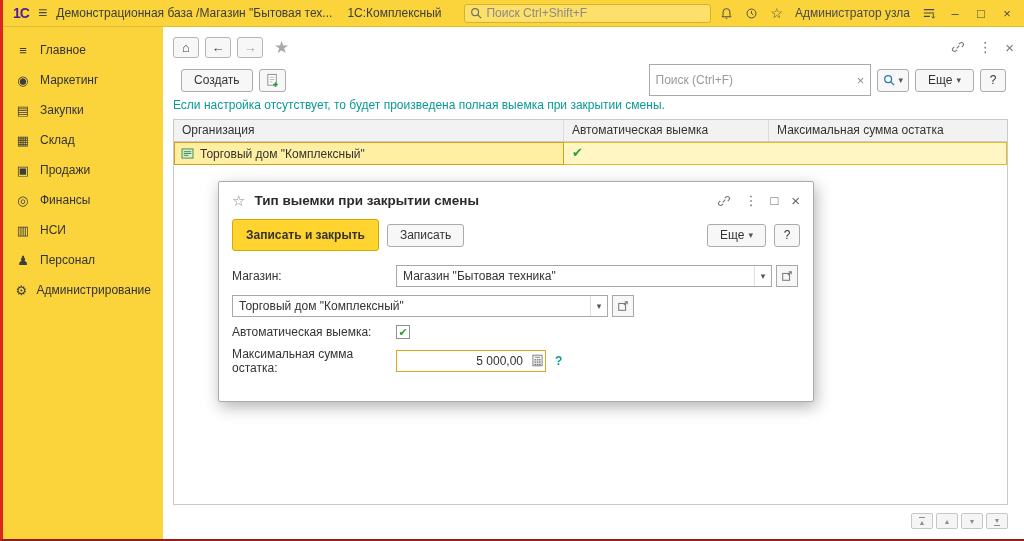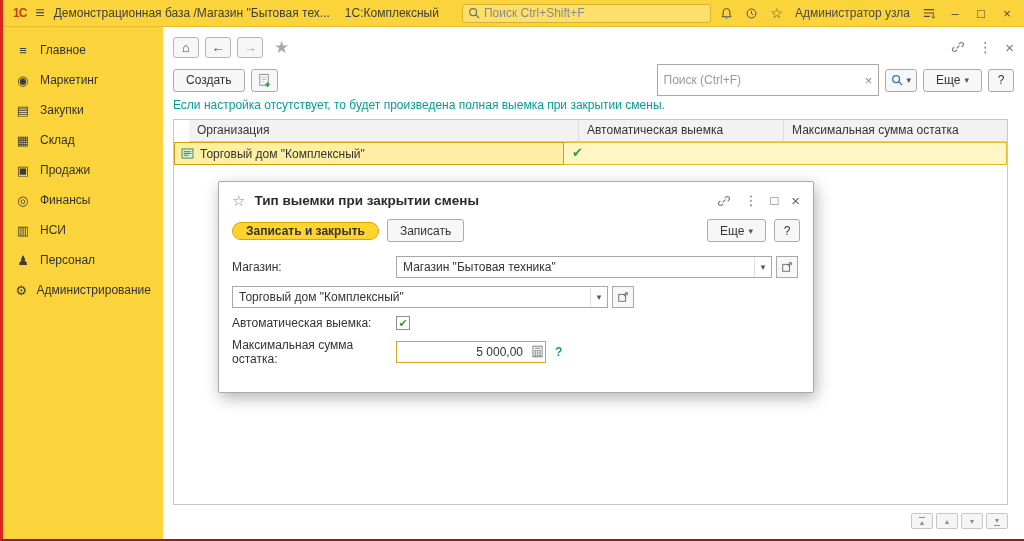--- a/index.html
+++ b/index.html
@@ -5,21 +5,21 @@
   * { margin:0; padding:0; box-sizing:border-box; }
   html,body { width:1024px; height:541px; }
   body { font-family:"Liberation Sans", sans-serif; font-size:12px; color:#333; background:#fff; }
 
   .window { position:relative; width:1024px; height:541px; overflow:hidden; background:#fff;
             border-left:3px solid #d8271d; border-bottom:2px solid #8f1f18; }
 
   
   .topbar { position:absolute; top:0; left:0; right:0; height:27px; background:#fbd43c;
             display:flex; align-items:center; padding:0 10px; gap:9px; border-bottom:1px solid #e3bd2e; }
-  .logo { color:#c2410c; font-weight:bold; font-size:12px; letter-spacing:-1px; }
+  .logo { color:#4c1d95; font-weight:bold; font-size:14px; letter-spacing:-1px; }
   .hamburger { font-size:16px; color:#4a4a4a; cursor:pointer; line-height:1; }
   .db-title { color:#3d3d3d; white-space:nowrap; }
   .app-name { color:#3d3d3d; margin-left:6px; white-space:nowrap; }
   .tb-search { margin-left:14px; width:250px; height:19px; background:#fce06a; border:1px solid #d6b231;
                border-radius:3px; display:flex; align-items:center; padding:0 5px; gap:4px; }
   .tb-search input { flex:1; border:none; outline:none; background:transparent; font:inherit; color:#15803d; }
   .tb-search input::placeholder { color:#8a8a8a; }
   .tb-right { margin-left:auto; display:flex; align-items:center; gap:12px; color:#4a4a4a; }
   .tb-right .txt { white-space:nowrap; }
   .winbtn { font-size:13px; color:#4a4a4a; cursor:pointer; width:14px; text-align:center; line-height:1; }
@@ -34,35 +34,35 @@
 
   .content-header { display:flex; align-items:center; height:30px; margin:5px 10px 0; gap:6px; }
   .hbtn { min-width:26px; height:21px; border:1px solid #b5b5b5; border-radius:3px; background:#f7f7f7;
           display:flex; align-items:center; justify-content:center; font-size:13px; color:#3f3f3f; cursor:pointer; }
   .hbtn.disabled { color:#a5a5a5; }
   .fav-star { color:#a9a9a9; font-size:17px; margin:0 5px; cursor:pointer; line-height:1; }
   .page-title { font-size:14.5px; font-weight:bold; color:#2b2b2b; white-space:nowrap; overflow:hidden; }
   .hdr-icons { margin-left:auto; display:flex; align-items:center; gap:13px; color:#777; }
   .hdr-icons .gi { cursor:pointer; font-size:14px; line-height:1; }
 
-  .toolbar { display:flex; align-items:center; height:28px; margin:4px 10px 0; gap:6px; }
+  .toolbar { display:flex; align-items:center; height:28px; margin:4px 18px 0; gap:6px; }
   .btn { background:#f7f7f7; border:1px solid #ababab; height:23px; padding:0 12px; border-radius:3px;
          font-size:12px; color:#333; display:inline-flex; align-items:center; gap:4px; cursor:pointer; }
   .icon-btn { padding:0 5px; min-width:26px; justify-content:center; }
   .list-search { margin-left:auto; width:222px; height:32px; border:1px solid #a8a8a8; background:#fff;
                  display:flex; align-items:center; padding-left:6px; }
   .list-search input { flex:1; border:none; outline:none; font:inherit; color:#444; min-width:0; }
   .list-search input::placeholder { color:#9a9a9a; }
   .clear-x { width:18px; text-align:center; color:#8a8a8a; cursor:pointer; font-size:13px; }
   .dd-arrow { font-size:9px; color:#555; }
 
   .hint { margin:4px 10px 16px; color:#0a9a94; }
 
   .table-wrap { position:absolute; top:92px; left:10px; right:16px; bottom:34px; border:1px solid #c9c9c9; background:#fff; }
-  .thead { display:flex; height:22px; background:#f2f2f2; border-bottom:1px solid #cdcdcd;margin-left:15px; }
+  .thead { display:flex; height:22px; background:#f2f2f2; border-bottom:1px solid #cdcdcd; }
   .thead .cell { line-height:21px; padding-left:8px; color:#333; border-right:1px solid #dcdcdc; }
   .thead .cell:last-child { border-right:none; }
   .col-org { width:390px; flex:none; } .col-auto { width:205px; flex:none; } .col-max { flex:1; }
   .trow { display:flex; height:23px; background:#fff6c4; box-shadow:inset 0 0 0 1px #e4bb2e; cursor:pointer; }
   .trow .cell { line-height:22px; }
   .cell-org { display:flex; align-items:center; gap:6px; padding:0 7px; background:#ffefa3;
               box-shadow:inset 0 0 0 1px #d0a115; }
   .cell-check { padding-left:8px; color:#2f9e3a; font-size:13px; }
 
   .list-nav { position:absolute; right:16px; bottom:10px; display:flex; gap:3px; }
@@ -74,22 +74,22 @@
 
   
   .dialog { position:absolute; left:215px; top:181px; width:596px; background:#fff; border:1px solid #ababab;
             border-radius:2px; box-shadow:2px 5px 16px rgba(0,0,0,.3); }
   .dlg-header { display:flex; align-items:center; height:37px; padding:0 13px; gap:9px; }
   .dlg-star { color:#8b8b8b; font-size:15px; cursor:pointer; line-height:1; }
   .dlg-title { font-weight:bold; font-size:13.5px; color:#2b2b2b; }
   .dlg-icons { margin-left:auto; display:flex; align-items:center; gap:13px; color:#666; }
   .dlg-icons .gi { cursor:pointer; font-size:13px; line-height:1; }
   .dlg-btnrow { display:flex; align-items:center; gap:8px; padding:0 13px 6px; }
-  .btn-primary { background:#ffd42e; border:1px solid #d3a900; font-weight:bold; height:18px; padding:0 13px;
-                 border-radius:12px; font-size:12px; color:#333; display:inline-flex; align-items:center; cursor:pointer; }
+  .btn-primary { background:#ffd42e; border:1px solid #d3a900; font-weight:bold; height:32px; padding:0 13px;
+                 border-radius:3px; font-size:12px; color:#333; display:inline-flex; align-items:center; cursor:pointer; }
   .dlg-form { padding:8px 13px 14px; }
   .frow { display:flex; align-items:center; margin-bottom:8px; }
   .frow:last-child { margin-bottom:12px; }
   .flabel { width:164px; flex:none; color:#333; }
   .combo { display:flex; align-items:center; width:376px; height:22px; border:1px solid #a8a8a8; background:#fff; }
   .combo input { flex:1; border:none; outline:none; padding:0 6px; font:inherit; color:#333; background:transparent; min-width:0; }
   .combo .dd { width:17px; text-align:center; color:#555; cursor:pointer; font-size:9px; border-left:1px solid #e0e0e0; line-height:20px; }
   .open-btn { width:22px; height:22px; border:1px solid #a8a8a8; background:#f7f7f7; margin-left:4px;
               display:flex; align-items:center; justify-content:center; cursor:pointer; }
   .checkbox { width:14px; height:14px; border:1px solid #8f8f8f; background:#fff; display:flex; align-items:center;

